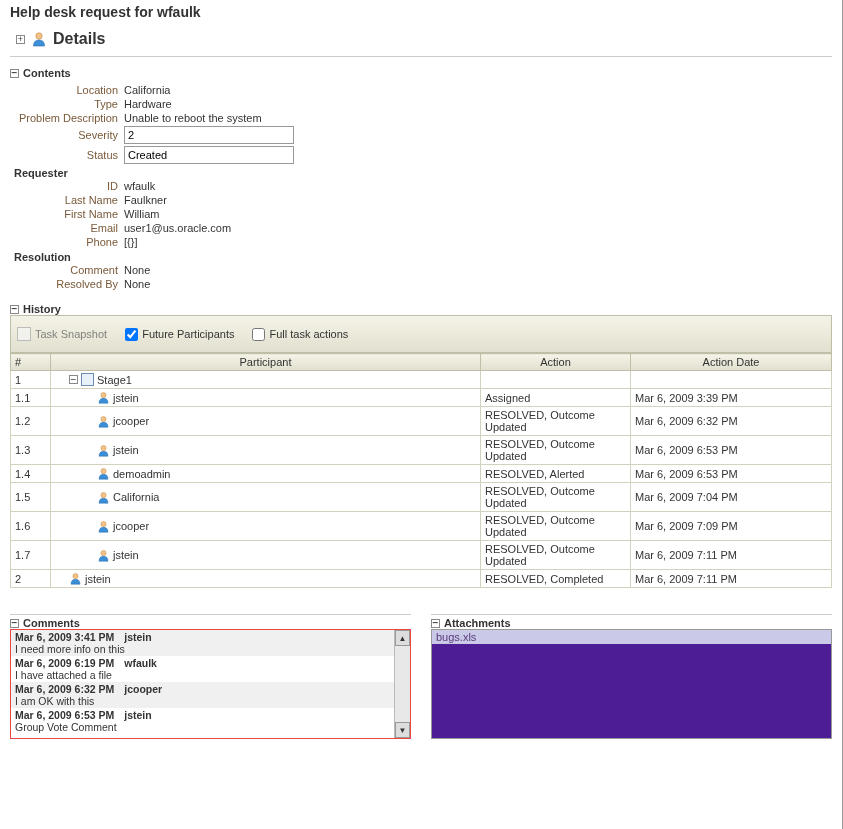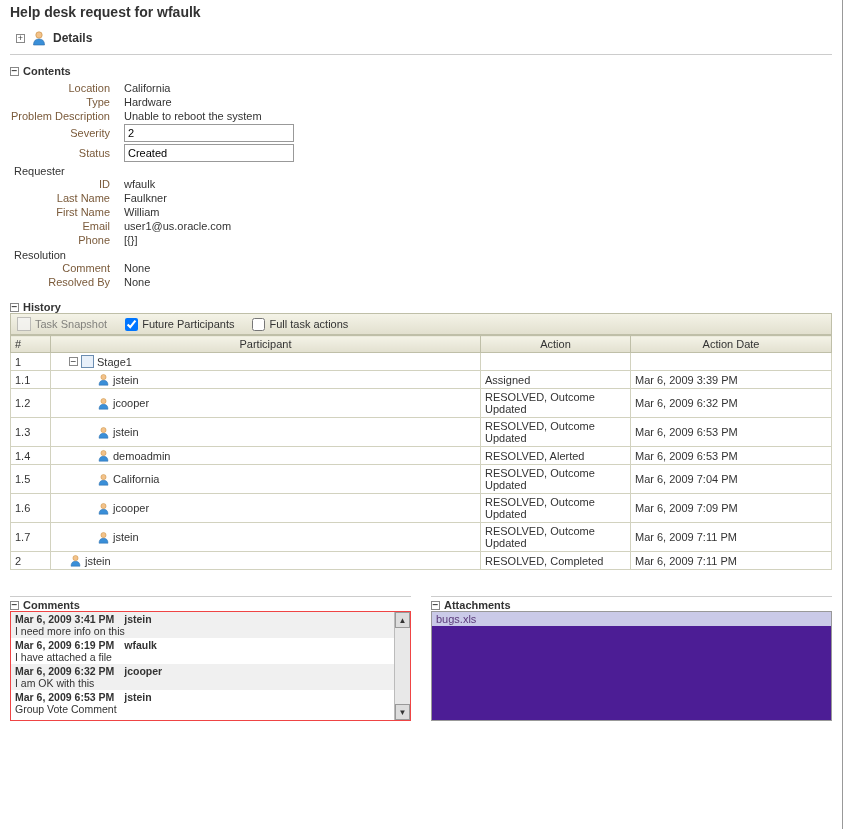--- a/index.html
+++ b/index.html
@@ -1,32 +1,32 @@
 <!DOCTYPE html>
 <html><head>
 <meta charset="utf-8">
 <style>
   * { box-sizing: border-box; margin: 0; padding: 0; }
   body { font-family: Tahoma, Arial, sans-serif; font-size: 11px; color: #333; background: #fff; width: 843px; height: 829px; border-right: 1px solid #999; }
   .container { padding: 4px 10px; }
   .header { font-weight: bold; font-size: 14px; margin-bottom: 6px; color: #333; }
   .details-row { display: flex; align-items: center; gap: 6px; padding: 4px 0 8px 6px; border-bottom: 1px solid #ccc; margin-bottom: 10px; }
   .expander { width: 9px; height: 9px; border: 1px solid #888; display:inline-flex; align-items:center; justify-content:center; font-size:9px; line-height:1; color:#444; background:#fff; }
-  .details-label { font-weight: bold; font-size: 12px; }
+  .details-label { font-weight: bold; font-size: 16px; }
   .person-icon { width: 16px; height: 16px; }
   .section-title-row { display:flex; align-items:center; gap:4px; font-weight:bold; font-size:11px; margin-top:10px; color:#333; }
   .collapser { width: 9px; height: 9px; border: 1px solid #888; display:inline-flex; align-items:center; justify-content:center; font-size:10px; line-height:1; color:#444; background:#fff; }
   .fields { margin-top: 4px; }
   .field-row { display:flex; align-items:center; padding: 1px 0; }
-  .field-label { width: 114px; text-align:right; color:#7a5a3a; padding-right:14px; font-size:11px; }
+  .field-label { width: 114px; text-align:right; color:#7a5a3a; padding-right:6px; font-size:11px; }
   .field-value { color:#333; font-size:11px; }
   .field-input { border:1px solid #999; padding:1px 3px; font-size:11px; width:170px; height:18px; }
-  .sub-head { font-weight:normal; font-size:11px; color:#333; margin-top:2px; margin-left:4px; }
+  .sub-head { font-weight:bold; font-size:11px; color:#333; margin-top:2px; margin-left:4px; }
   .history-section { margin-top:12px; }
-  .history-toolbar { background: linear-gradient(#f4f3e7,#e2e0cf); border:1px solid #bfbfa8; display:flex; align-items:center; gap:18px; padding:2px 6px; height:22px; }
+  .history-toolbar { background: linear-gradient(#f4f3e7,#e2e0cf); border:1px solid #bfbfa8; display:flex; align-items:center; gap:18px; padding:18px 6px; height:22px; }
   .toolbar-btn { display:flex; align-items:center; gap:4px; color:#555; opacity:0.7; }
   .toolbar-icon { width:14px; height:14px; border:1px solid #aaa; background:#f6f6f6; display:inline-block; }
   .checkbox-row { display:flex; align-items:center; gap:4px; color:#333; }
   .history-table { width:100%; border-collapse:collapse; border:1px solid #bfbfa8; }
   .history-table th { background: linear-gradient(#f4f3e7,#e2e0cf); text-align:center; font-weight:normal; border:1px solid #bfbfa8; padding:2px 4px; font-size:11px; color:#333; }
   .history-table td { border:1px solid #d2d2bf; padding:2px 4px; font-size:11px; background:#fff; }
   .history-table .num-col { width:40px; text-align:left; color:#333; }
   .participant-cell { display:flex; align-items:center; }
   .tree-indent { display:inline-block; width:14px; }
   .tree-expander { width:9px; height:9px; border:1px solid #888; display:inline-flex; align-items:center; justify-content:center; font-size:10px; line-height:1; background:#fff; margin-right:3px; }

